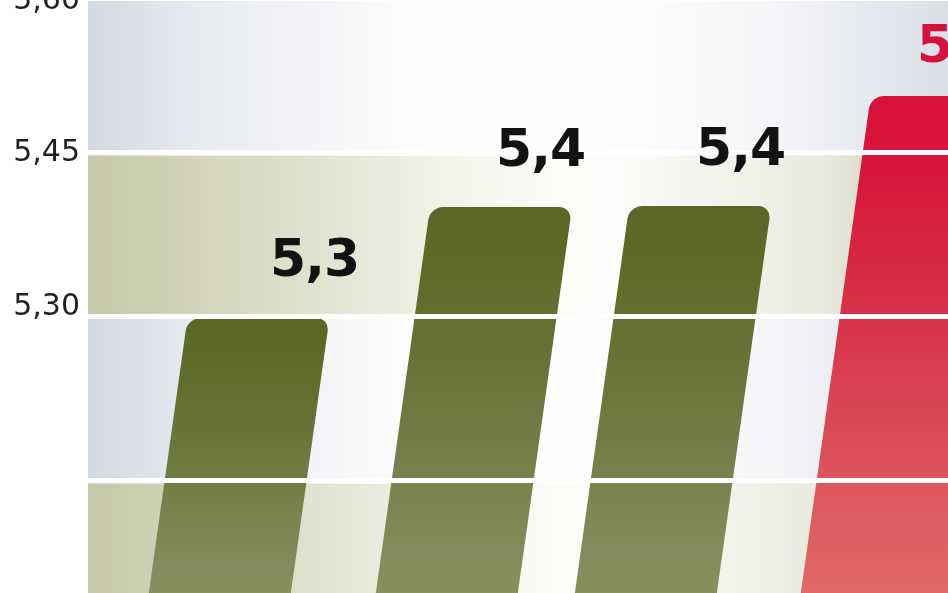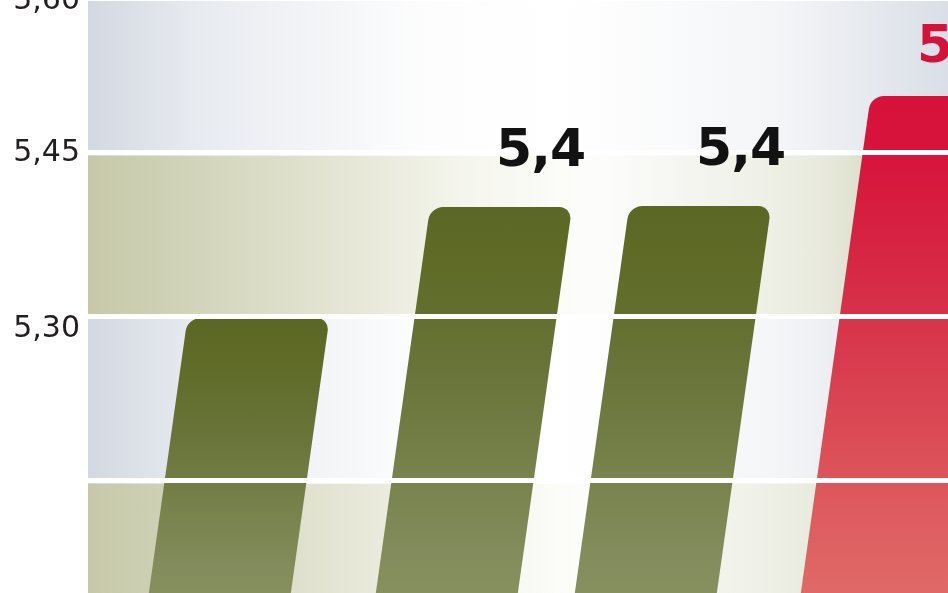--- a/index.html
+++ b/index.html
@@ -100,21 +100,21 @@
     position:absolute;
     right:8px;
     font-size:30px;
     color:#231f20;
     font-family:"DejaVu Sans","Liberation Sans",sans-serif;
     letter-spacing:0px;
     white-space:nowrap;
   }
   #y-tick-560{ top:-19px; }
   #y-tick-545{ top:133px; }
-  #y-tick-530{ top:309px; }
+  #y-tick-530{ top:287px; }
   #y-tick-515{ top:461px; }
 
   
   .value-label{
     position:absolute;
     font-size:52px;
     font-weight:bold;
     font-family:"DejaVu Sans","Liberation Sans",sans-serif;
     letter-spacing:-1px;
     white-space:nowrap;
@@ -147,18 +147,19 @@
     <div class="bar green" id="bar-1"></div>
     <div class="bar green" id="bar-2"></div>
     <div class="bar green" id="bar-3"></div>
     <div class="bar red" id="bar-4"></div>
 
     <div class="gridline" id="gridline-560"></div>
     <div class="gridline" id="gridline-545"></div>
     <div class="gridline" id="gridline-530"></div>
     <div class="gridline" id="gridline-515"></div>
 
+    <div class="value-label green-label" id="value-label-1">5,3</div>
     <div class="value-label green-label" id="value-label-2">5,4</div>
     <div class="value-label green-label" id="value-label-3">5,4</div>
     <div class="value-label red-label" id="value-label-4">5,5</div>
 
   </div>
 </div>
 
 </body></html>

